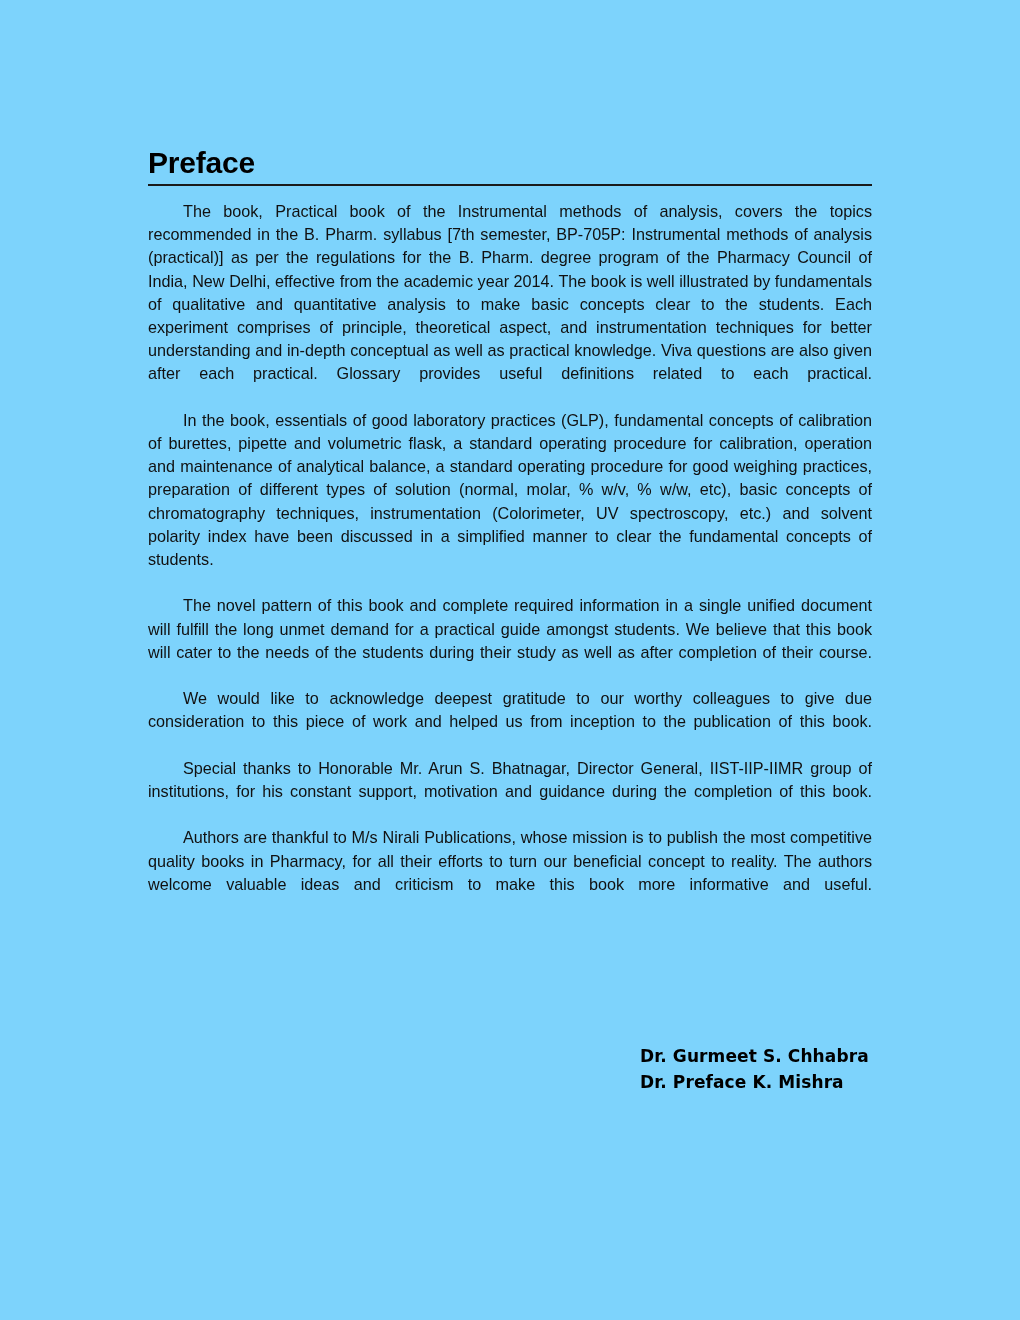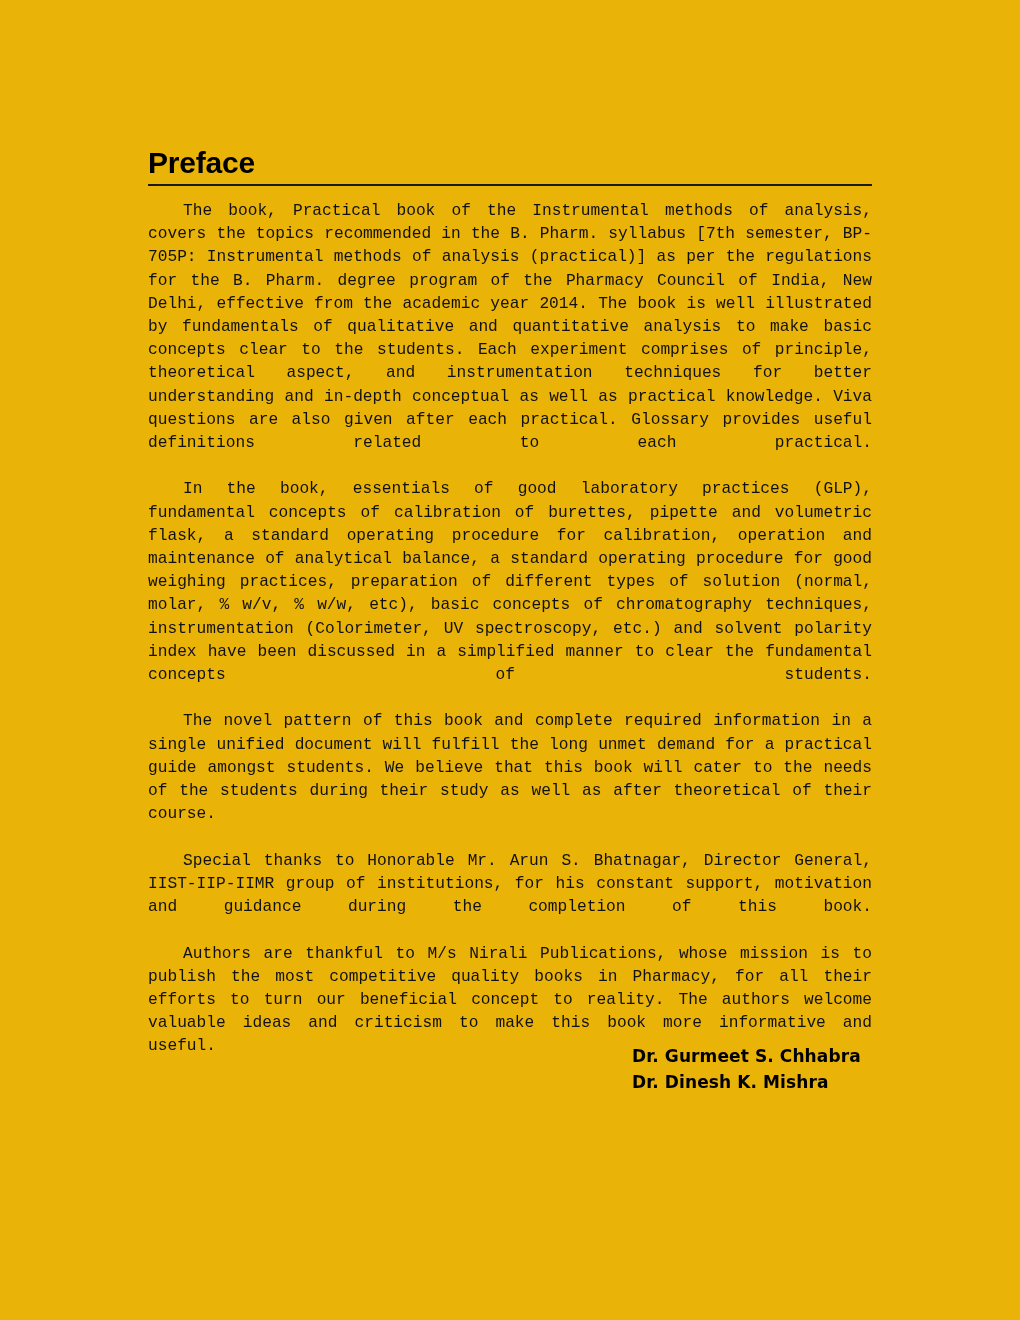--- a/index.html
+++ b/index.html
@@ -15,21 +15,21 @@
     color: #000000;
     overflow: hidden;
   }
 
   .page {
     position: absolute;
     left: 0;
     top: 0;
     width: 1020px;
     height: 1320px;
-    background: #eab308;
+    background: #7dd3fc;
   }
 
   .content {
     position: absolute;
     left: 148px;
     top: 146px;
     width: 724px;
   }
 
   
@@ -46,21 +46,21 @@
 
   .title-rule {
     width: 724px;
     height: 0;
     border-top: 2px solid #1a1a1a;
     margin: 0 0 14px 0;
   }
 
   
   .body-copy {
-    font-family: Liberation Mono, monospace;
+    font-family: Liberation Sans, sans-serif;
     font-size: 16.2px;
     line-height: 23.2px;
     text-align: justify;
     text-justify: inter-word;
     color: #111111;
     font-stretch: condensed;
   }
 
   .body-copy p {
     margin: 0;
@@ -90,41 +90,43 @@
   }
 
   .signature .sig-line {
     font-family: "DejaVu Sans", sans-serif;
     font-weight: bold;
     font-size: 17px;
     line-height: 25.5px;
     letter-spacing: 0.1px;
     color: #000000;
     white-space: nowrap;
+    margin-left: 8px;
   }
 </style>
 </head>
 <body>
 
 <div class="page">
 
   <div class="content">
 
     <h1 class="page-title">Preface</h1>
 
     <div class="title-rule"></div>
 
     <div class="body-copy">
       <p>The book, Practical book of the Instrumental methods of analysis, covers the topics recommended in the B. Pharm. syllabus [7th semester, BP-705P: Instrumental methods of analysis (practical)] as per the regulations for the B. Pharm. degree program of the Pharmacy Council of India, New Delhi, effective from the academic year 2014. The book is well illustrated by fundamentals of qualitative and quantitative analysis to make basic concepts clear to the students. Each experiment comprises of principle, theoretical aspect, and instrumentation techniques for better understanding and in-depth conceptual as well as practical knowledge. Viva questions are also given after each practical. Glossary provides useful definitions related to each practical.</p>
       <p>In the book, essentials of good laboratory practices (GLP), fundamental concepts of calibration of burettes, pipette and volumetric flask, a standard operating procedure for calibration, operation and maintenance of analytical balance, a standard operating procedure for good weighing practices, preparation of different types of solution (normal, molar, % w/v, % w/w, etc), basic concepts of chromatography techniques, instrumentation (Colorimeter, UV spectroscopy, etc.) and solvent polarity index have been discussed in a simplified manner to clear the fundamental concepts of  students.</p>
-      <p>The novel pattern of this book and complete required information in a single unified document will fulfill the long unmet demand for a practical guide amongst students. We believe that this book will cater to the needs of the students during their study as well as after theoretical of their course.</p>
+      <p>The novel pattern of this book and complete required information in a single unified document will fulfill the long unmet demand for a practical guide amongst students. We believe that this book will cater to the needs of the students during their study as well as after completion of their course.</p>
+      <p>We would like to acknowledge deepest gratitude to our worthy colleagues to give due consideration to this piece of work and helped us from inception to the publication of this book.</p>
       <p>Special thanks to Honorable Mr. Arun S. Bhatnagar, Director General, IIST-IIP-IIMR group of institutions, for his constant support, motivation and guidance during the completion of this book.</p>
       <p>Authors are thankful to M/s Nirali Publications, whose mission is to publish the most competitive quality books in Pharmacy, for all their efforts to turn our beneficial concept to reality. The authors welcome valuable ideas and criticism to make this book more informative and useful.</p>
     </div>
 
   </div>
 
   <div class="signature">
     <div class="sig-line">Dr. Gurmeet S. Chhabra</div>
-    <div class="sig-line">Dr. Dinesh K. Mishra</div>
+    <div class="sig-line">Dr. Preface K. Mishra</div>
   </div>
 
 </div>
 
 </body></html>

